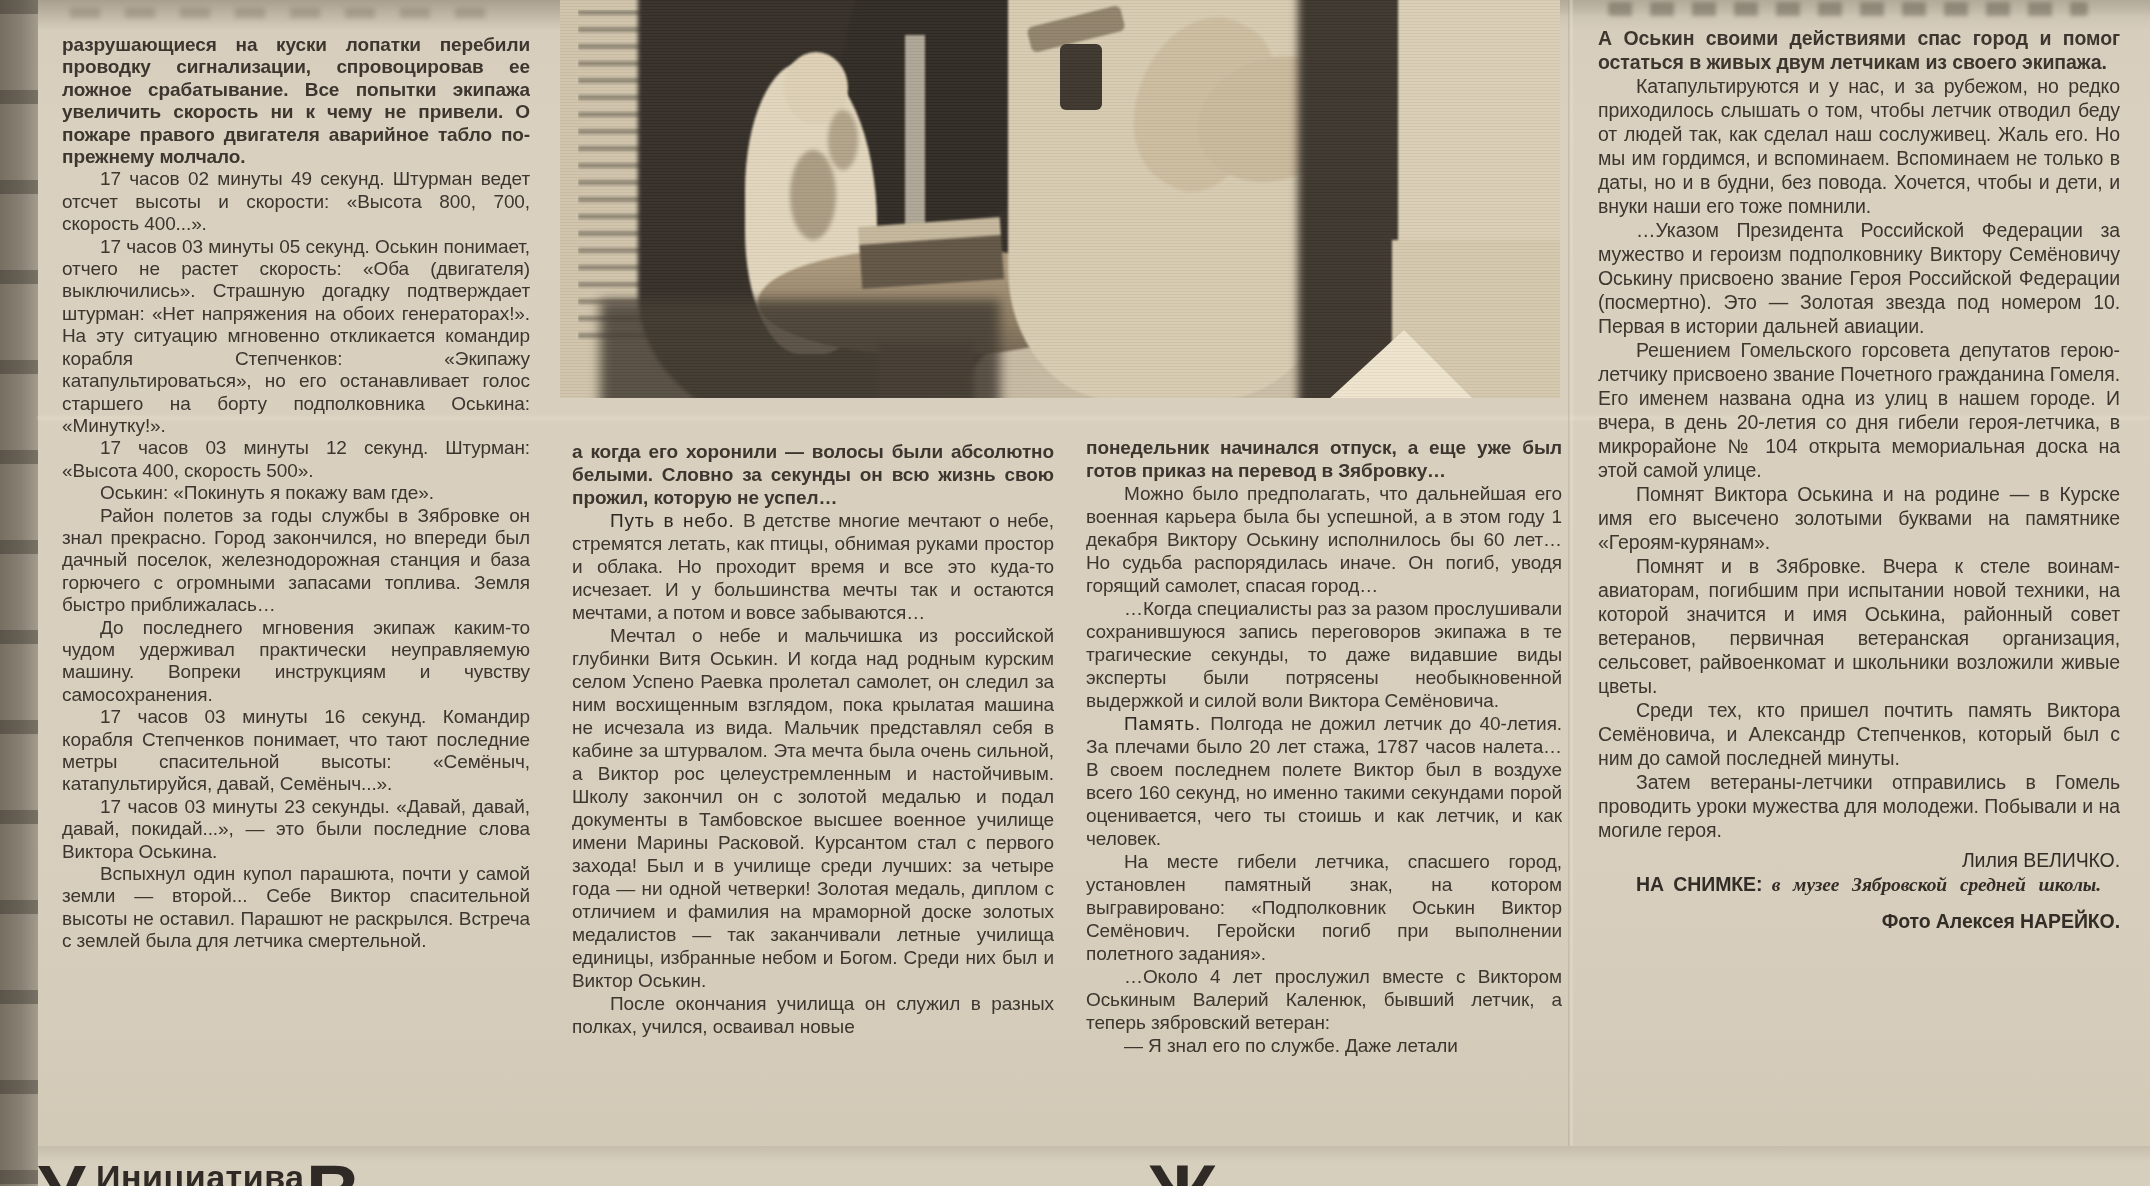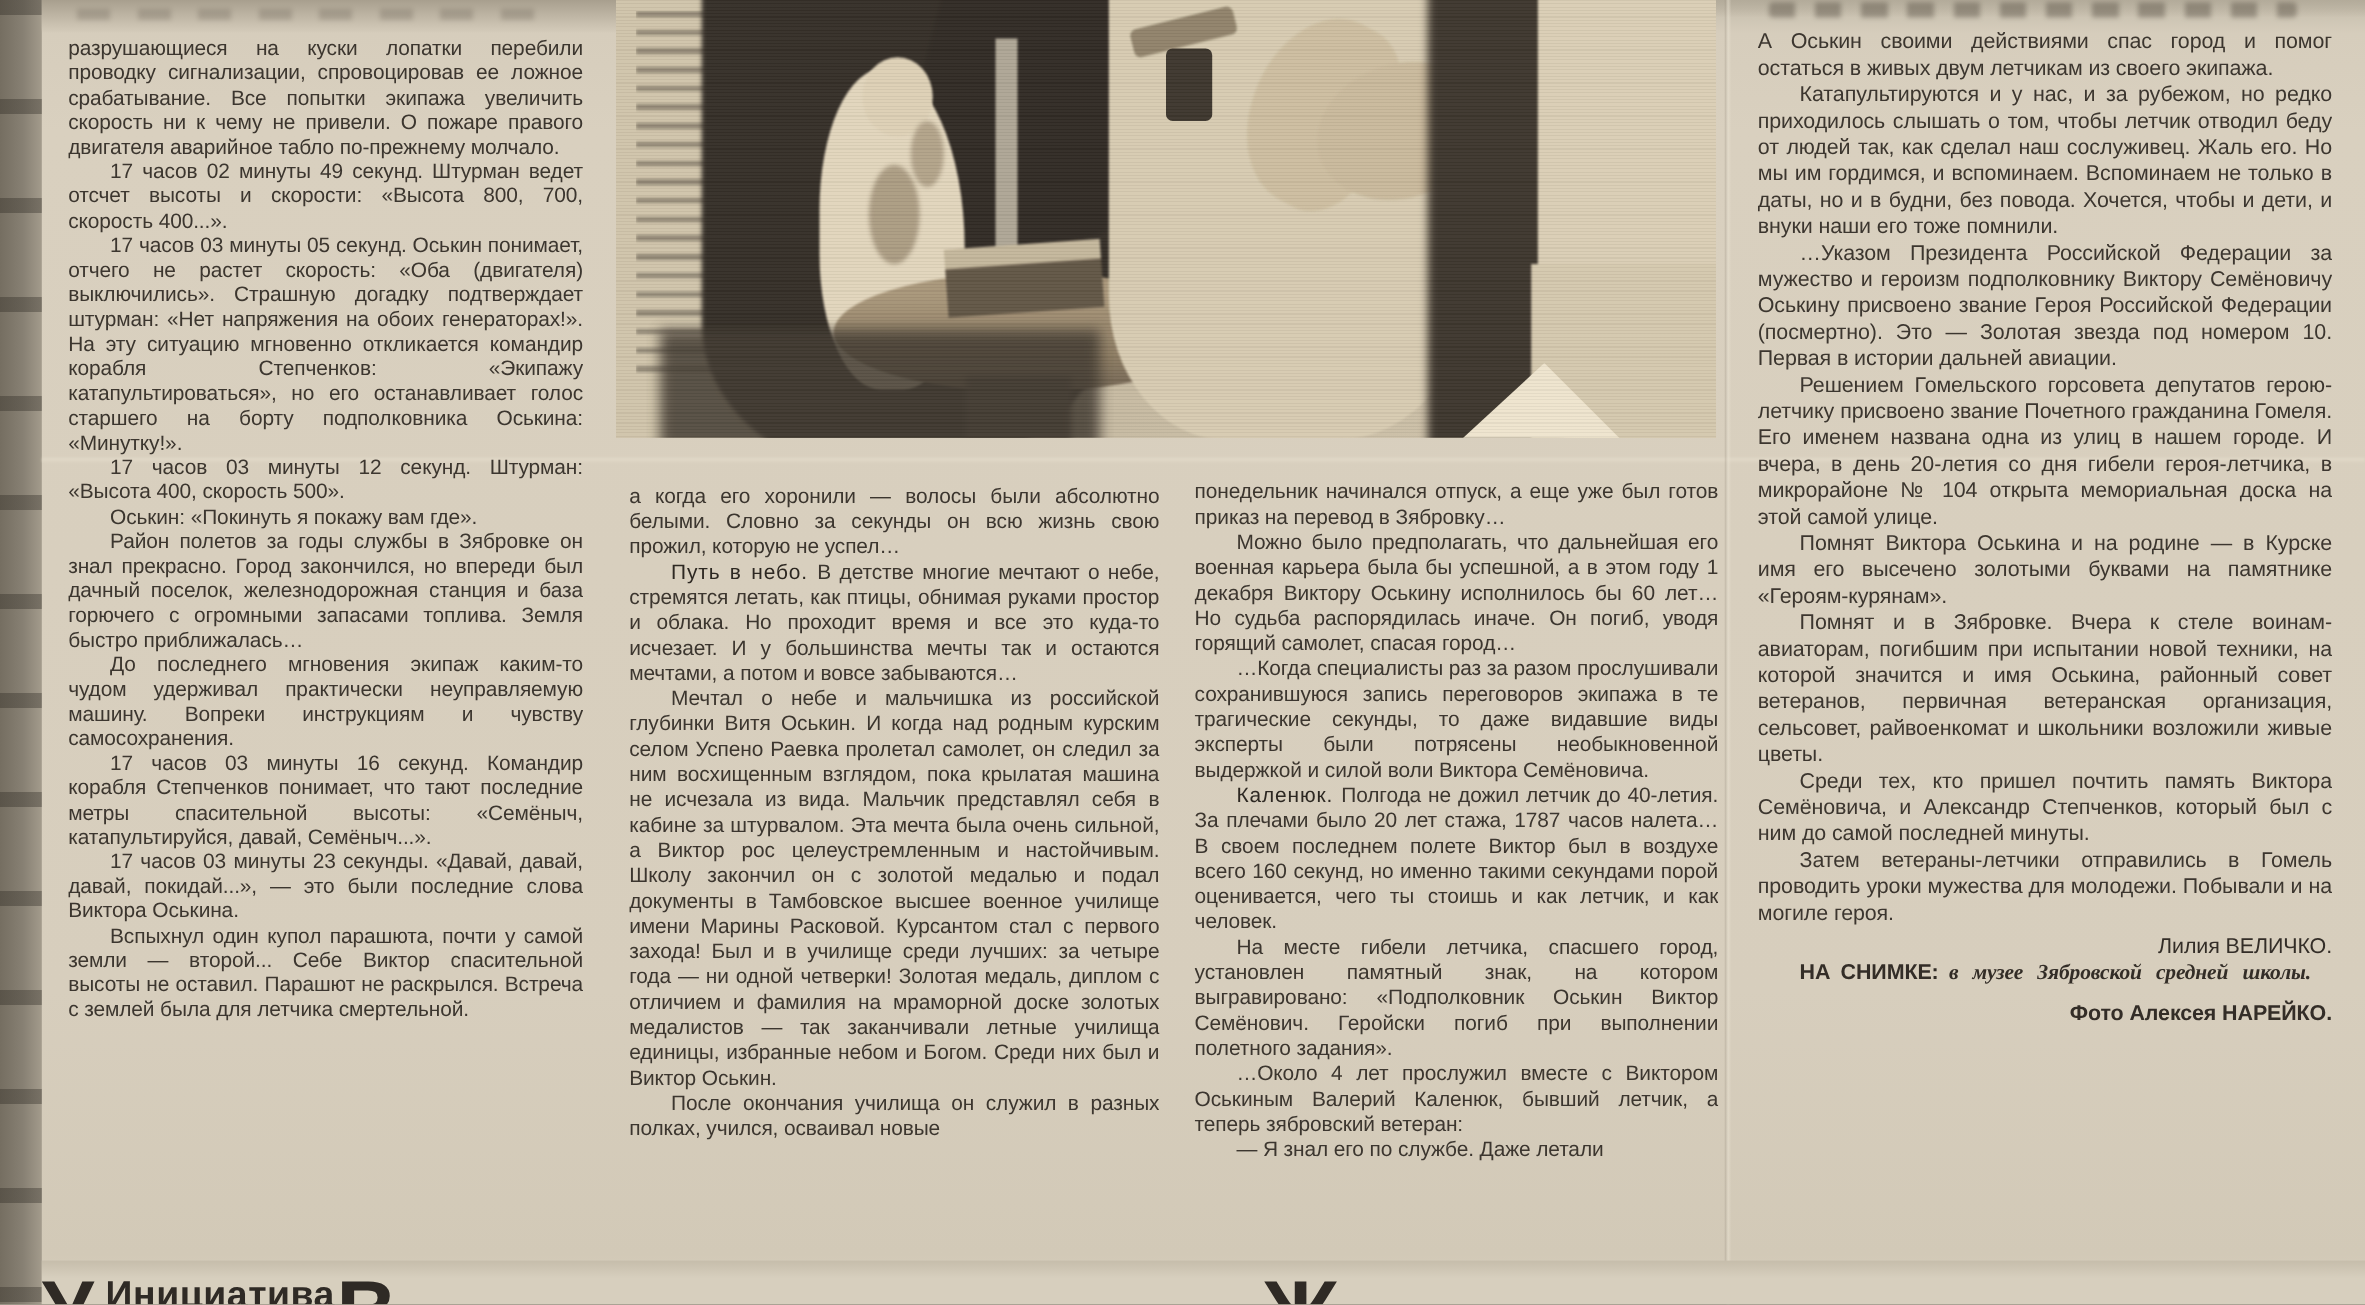--- a/index.html
+++ b/index.html
@@ -16,21 +16,21 @@
   .top-shade{position:absolute;left:38px;top:0;width:522px;height:30px;
       background:linear-gradient(180deg,#a89f8e,#cfc6b5 85%,rgba(207,198,181,0));}
   .top-shade-right{position:absolute;left:1560px;top:0;width:590px;height:16px;
       background:linear-gradient(180deg,#b3ab9a,rgba(214,205,188,0));}
   .crease-h{position:absolute;left:38px;top:416px;width:2112px;height:4px;background:#e4dccb;opacity:.55;filter:blur(1px);}
   .crease-v{position:absolute;left:1568px;top:0;width:6px;height:1186px;
       background:linear-gradient(90deg,rgba(120,110,95,.25),rgba(235,228,212,.5),rgba(120,110,95,0));}
   
   .col{position:absolute;overflow:hidden;text-align:justify;}
   .col p{margin:0;text-indent:38px;}
-  .col p.noindent{text-indent:0;}
+  .col p.noindent{text-indent:0;font-weight:bold;}
   .col1{left:62px;top:34px;width:468px;height:1106px;font-size:19px;line-height:22.4px;letter-spacing:-.1px;}
   .col2{left:572px;top:440px;width:482px;height:668px;font-size:19px;line-height:23px;letter-spacing:-.1px;}
   .col3{left:1086px;top:436px;width:476px;height:712px;font-size:19px;line-height:23px;letter-spacing:-.1px;}
   .col4{left:1598px;top:26px;width:522px;height:1130px;font-size:19.5px;line-height:24px;letter-spacing:-.1px;}
   .lead{font-weight:normal;letter-spacing:.8px;color:#2d2822;}
   p.author{text-align:right;font-weight:normal;text-indent:0;margin-top:6px;color:#332d27;}
   p.photocredit{text-align:right;font-weight:bold;text-indent:0;margin-top:12px;color:#332d27;}
   p.caption{font-family:"Liberation Serif", serif;font-style:italic;font-weight:bold;word-spacing:8px;color:#332d27;}
   p.caption .label{font-family:"Liberation Sans", sans-serif;font-style:normal;font-weight:bold;word-spacing:4px;}
   
@@ -132,21 +132,21 @@
   <div class="col col2">
       <p class="noindent">а когда его хоронили — волосы были абсолютно белыми. Словно за секунды он всю жизнь свою прожил, которую не успел…</p>
       <p><b class="lead">Путь в небо. </b>В детстве многие мечтают о небе, стремятся летать, как птицы, обнимая руками простор и облака. Но проходит время и все это куда-то исчезает. И у большинства мечты так и остаются мечтами, а потом и вовсе забываются…</p>
       <p>Мечтал о небе и мальчишка из российской глубинки Витя Оськин. И когда над родным курским селом Успено Раевка пролетал самолет, он следил за ним восхищенным взглядом, пока крылатая машина не исчезала из вида. Мальчик представлял себя в кабине за штурвалом. Эта мечта была очень сильной, а Виктор рос целеустремленным и настойчивым. Школу закончил он с золотой медалью и подал документы в Тамбовское высшее военное училище имени Марины Расковой. Курсантом стал с первого захода! Был и в училище среди лучших: за четыре года — ни одной четверки! Золотая медаль, диплом с отличием и фамилия на мраморной доске золотых медалистов — так заканчивали летные училища единицы, избранные небом и Богом. Среди них был и Виктор Оськин.</p>
       <p>После окончания училища он служил в разных полках, учился, осваивал новые</p>
     </div>
   <div class="col col3">
       <p class="noindent">понедельник начинался отпуск, а еще уже был готов приказ на перевод в Зябровку…</p>
       <p>Можно было предполагать, что дальнейшая его военная карьера была бы успешной, а в этом году 1 декабря Виктору Оськину исполнилось бы 60 лет… Но судьба распорядилась иначе. Он погиб, уводя горящий самолет, спасая город…</p>
       <p>…Когда специалисты раз за разом прослушивали сохранившуюся запись переговоров экипажа в те трагические секунды, то даже видавшие виды эксперты были потрясены необыкновенной выдержкой и силой воли Виктора Семёновича.</p>
-      <p><b class="lead">Каленюк. </b>Полгода не дожил летчик до 40-летия. За плечами было 20 лет стажа, 1787 часов налета… В своем последнем полете Виктор был в воздухе всего 160 секунд, но именно такими секундами порой оценивается, чего ты стоишь и как летчик, и как человек.</p>
+      <p><b class="lead">Память. </b>Полгода не дожил летчик до 40-летия. За плечами было 20 лет стажа, 1787 часов налета… В своем последнем полете Виктор был в воздухе всего 160 секунд, но именно такими секундами порой оценивается, чего ты стоишь и как летчик, и как человек.</p>
       <p>На месте гибели летчика, спасшего город, установлен памятный знак, на котором выгравировано: «Подполковник Оськин Виктор Семёнович. Геройски погиб при выполнении полетного задания».</p>
       <p>…Около 4 лет прослужил вместе с Виктором Оськиным Валерий Каленюк, бывший летчик, а теперь зябровский ветеран:</p>
       <p>— Я знал его по службе. Даже летали</p>
     </div>
   <div class="col col4">
       <p class="noindent">А Оськин своими действиями спас город и помог остаться в живых двум летчикам из своего экипажа.</p>
       <p>Катапультируются и у нас, и за рубежом, но редко приходилось слышать о том, чтобы летчик отводил беду от людей так, как сделал наш сослуживец. Жаль его. Но мы им гордимся, и вспоминаем. Вспоминаем не только в даты, но и в будни, без повода. Хочется, чтобы и дети, и внуки наши его тоже помнили.</p>
       <p>…Указом Президента Российской Федерации за мужество и героизм подполковнику Виктору Семёновичу Оськину присвоено звание Героя Российской Федерации (посмертно). Это — Золотая звезда под номером 10. Первая в истории дальней авиации.</p>
       <p>Решением Гомельского горсовета депутатов герою-летчику присвоено звание Почетного гражданина Гомеля. Его именем названа одна из улиц в нашем городе. И вчера, в день 20-летия со дня гибели героя-летчика, в микрорайоне № 104 открыта мемориальная доска на этой самой улице.</p>
       <p>Помнят Виктора Оськина и на родине — в Курске имя его высечено золотыми буквами на памятнике «Героям-курянам».</p>

